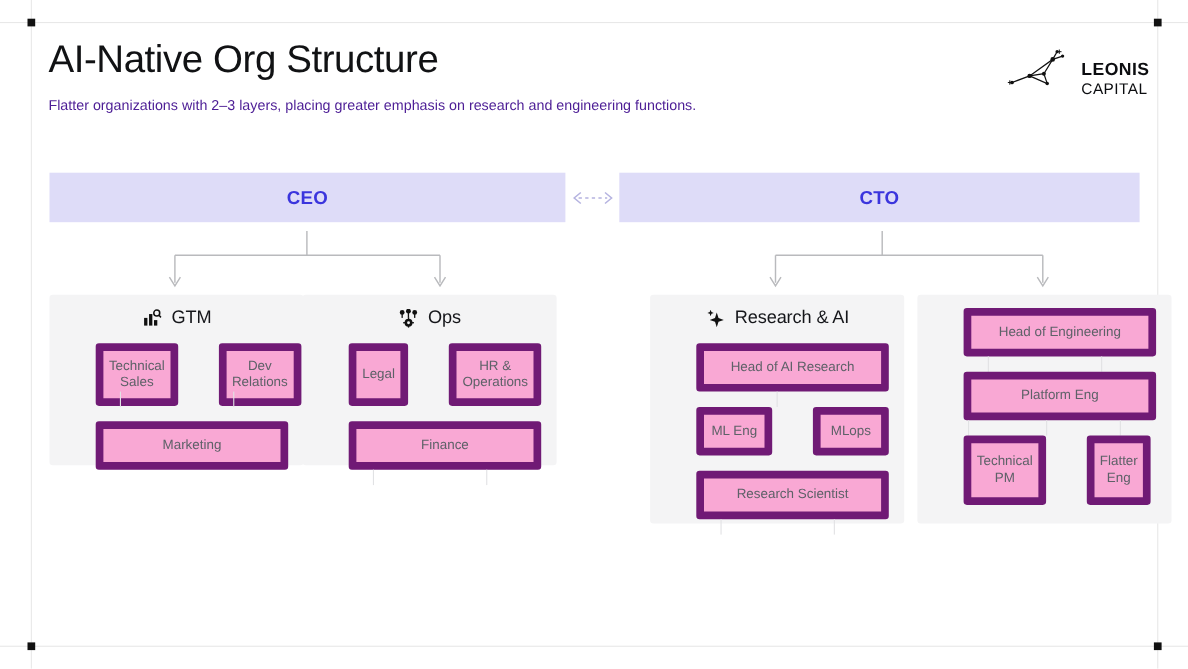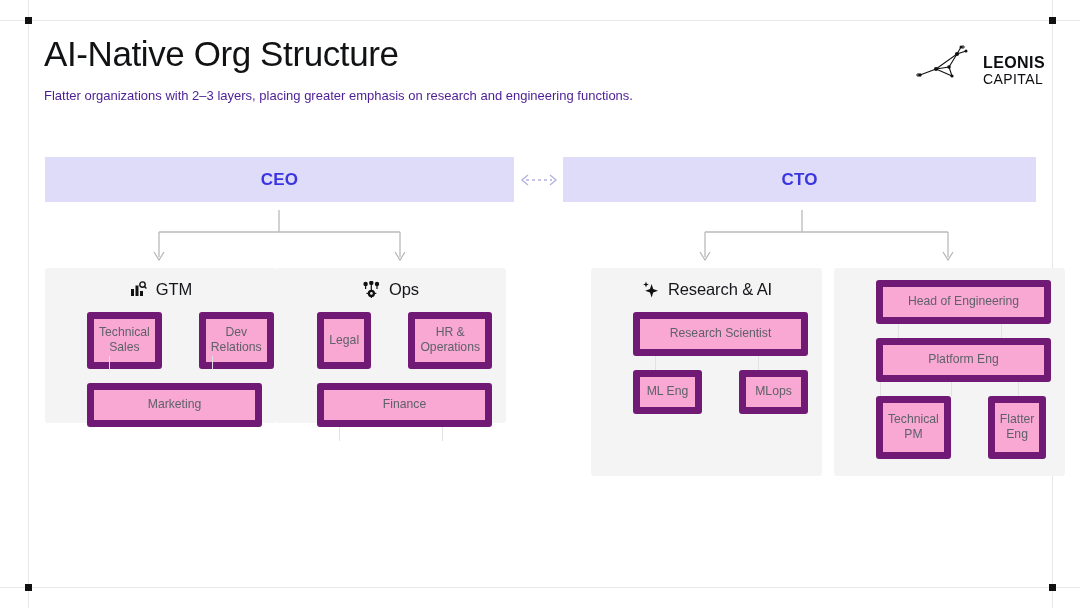--- a/index.html
+++ b/index.html
@@ -226,27 +226,31 @@
       <div class="card-head">
         <span class="card-icon">
           <svg width="17" height="17" viewBox="0 0 17 17">
             <path d="M9.6 3 L11.2 8.1 L16 9.8 L11.2 11.5 L9.6 16.4 L8 11.5 L3.2 9.8 L8 8.1 Z" fill="#111"></path>
             <path d="M4 0.6 L4.8 2.7 L6.9 3.5 L4.8 4.3 L4 6.4 L3.2 4.3 L1.1 3.5 L3.2 2.7 Z" fill="#111"></path>
           </svg>
         </span>
         <span>Research &amp; AI</span>
       </div>
       <div class="row">
-        <div class="node">Research Scientist</div>
-        <div class="stub" style="left:50px;top:44px;height:14px;"></div>
-        <div class="stub" style="left:153px;top:44px;height:14px;"></div>
+        <div class="node">Head of AI Research</div>
+        <div class="stub" style="left:101px;top:44px;height:14px;"></div>
       </div>
       <div class="row">
         <div class="node">ML Eng</div>
         <div class="node">MLops</div>
+      </div>
+      <div class="row">
+        <div class="node">Research Scientist</div>
+        <div class="stub" style="left:50px;top:44px;height:14px;"></div>
+        <div class="stub" style="left:153px;top:44px;height:14px;"></div>
       </div>
     </div>
 
     <div class="card" id="card-product">
       <div class="row">
         <div class="node">Head of Engineering</div>
         <div class="stub" style="left:50px;top:44px;height:14px;"></div>
         <div class="stub" style="left:153px;top:44px;height:14px;"></div>
       </div>
       <div class="row">

